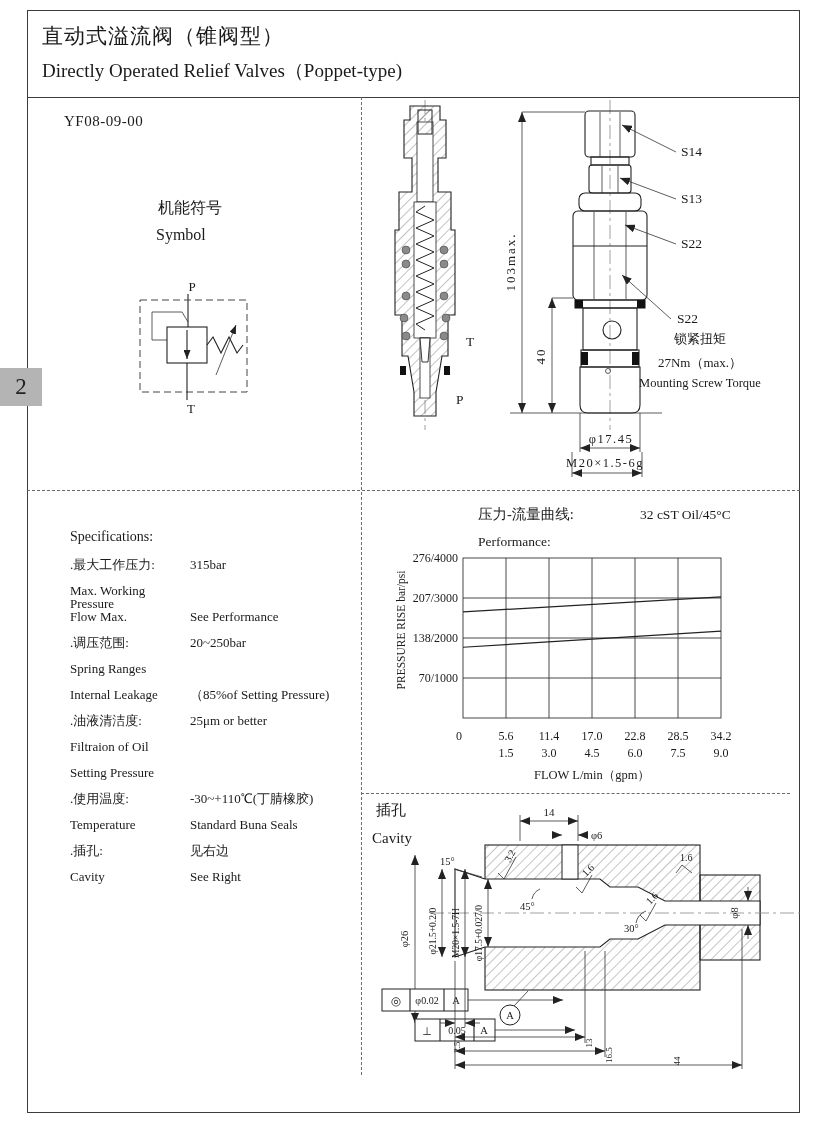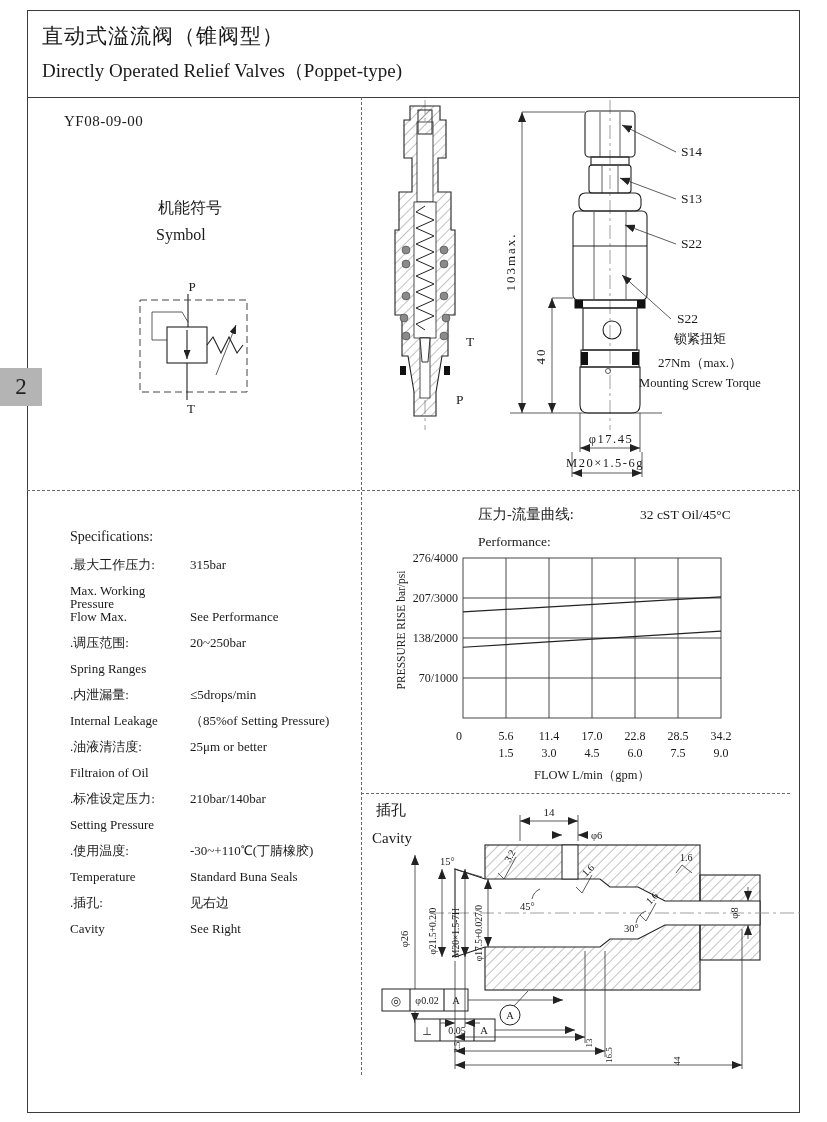--- a/index.html
+++ b/index.html
@@ -182,38 +182,30 @@
     </div>
   <div class="sl">
       <span class="lab">.调压范围:</span>
       <span class="val">20~250bar</span>
     </div>
   <div class="sl">
       <span class="lab">Spring Ranges</span>
       <span class="val"></span>
     </div>
   <div class="sl">
-      <span class="lab">.内泄漏量:</span>
-      <span class="val">≤5drops/min</span>
-    </div>
-  <div class="sl">
       <span class="lab">Internal Leakage</span>
       <span class="val">（85%of Setting Pressure)</span>
     </div>
   <div class="sl">
       <span class="lab">.油液清洁度:</span>
       <span class="val">25μm or better</span>
     </div>
   <div class="sl">
       <span class="lab">Filtraion of Oil</span>
       <span class="val"></span>
-    </div>
-  <div class="sl">
-      <span class="lab">.标准设定压力:</span>
-      <span class="val">210bar/140bar</span>
     </div>
   <div class="sl">
       <span class="lab">Setting Pressure</span>
       <span class="val"></span>
     </div>
   <div class="sl">
       <span class="lab">.使用温度:</span>
       <span class="val">-30~+110℃(丁腈橡胶)</span>
     </div>
   <div class="sl">

